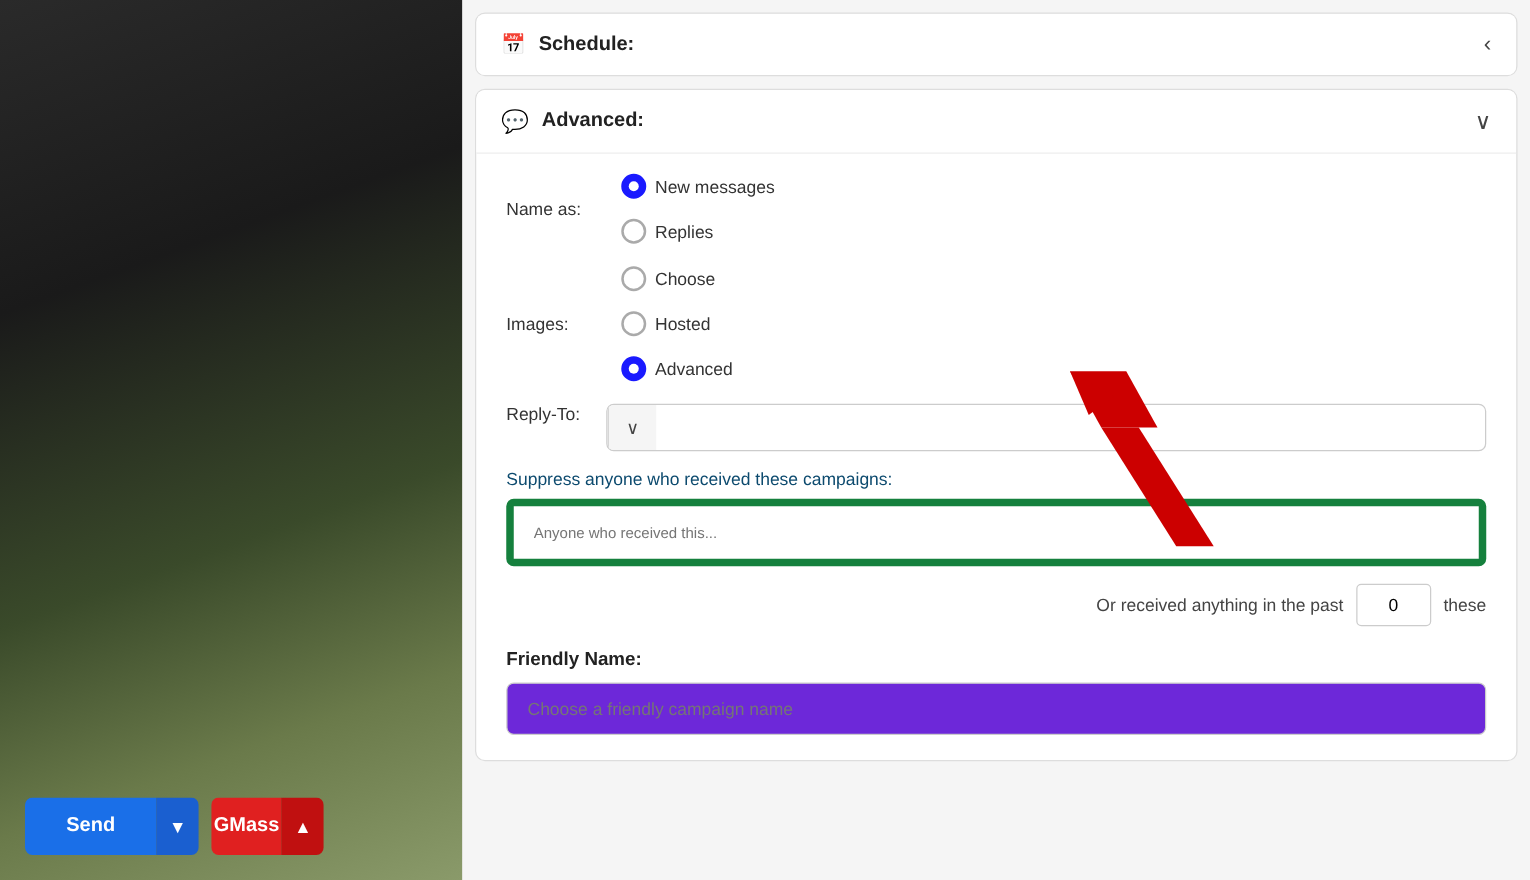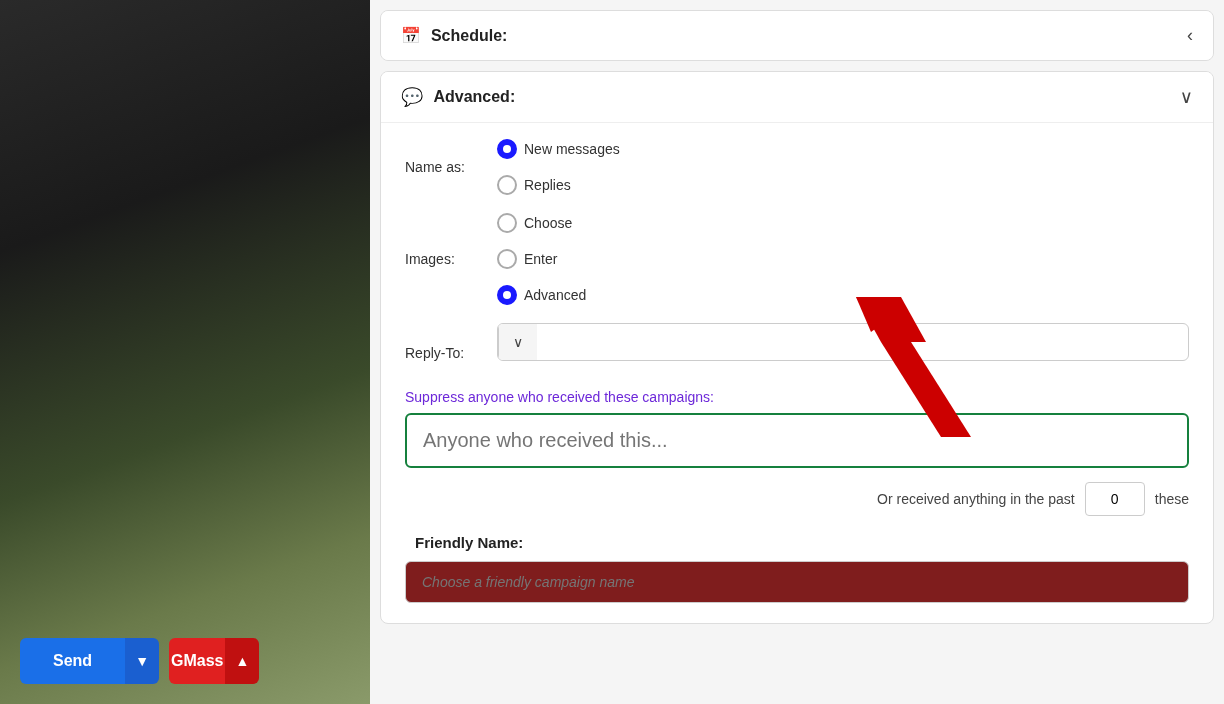--- a/index.html
+++ b/index.html
@@ -185,23 +185,22 @@
     .radio-circle.selected::after {
       content: '';
       width: 8px;
       height: 8px;
       border-radius: 50%;
       background: white;
     }
 
     .reply-to-row {
       display: flex;
-      align-items: flex-end;
-      gap: 12px;
-      margin-bottom: 28px;
+      align-items: flex-start;
+      margin-bottom: 14px;
     }
 
     .reply-to-input-wrap {
       display: flex;
       flex: 1;
       border: 1px solid #ccc;
       border-radius: 6px;
       overflow: hidden;
       background: white;
     }
@@ -222,30 +221,30 @@
       padding: 10px 14px;
       cursor: pointer;
       font-size: 14px;
       color: #444;
       display: flex;
       align-items: center;
     }
 
     .suppress-label {
       font-size: 14px;
-      color: #6d28d9;
+      color: #0c4a6e;
       margin-bottom: 8px;
     }
 
     .suppress-input {
       width: 100%;
-      border: 2px solid #15803d;
+      border: 6px solid #15803d;
       border-radius: 6px;
       padding: 14px 16px;
-      font-size: 20px;
+      font-size: 12px;
       color: #aaa;
       background: white;
       outline: none;
       margin-bottom: 14px;
     }
 
     .past-days-row {
       display: flex;
       align-items: center;
       justify-content: flex-end;
@@ -263,33 +262,31 @@
       font-size: 14px;
       text-align: center;
       outline: none;
     }
 
     .friendly-name-label {
       font-size: 15px;
       font-weight: bold;
       color: #222;
       margin-bottom: 10px;
-      margin-left: 10px;
     }
 
     .friendly-name-input {
       width: 100%;
       border: 1px solid #ccc;
       border-radius: 6px;
       padding: 12px 16px;
       font-size: 14px;
       color: #aaa;
-      background: #7f1d1d;
+      background: #6d28d9;
       outline: none;
-      font-style: italic;
     }
 
     
     .arrow-overlay {
       position: absolute;
       top: 210px;
       left: 430px;
       width: 220px;
       height: 160px;
       pointer-events: none;
@@ -362,21 +359,21 @@
       
       <div class="form-row">
         <span class="form-label">Images:</span>
         <div class="radio-group">
           <label class="radio-option">
             <div class="radio-circle"></div>
             <span>Choose</span>
           </label>
           <label class="radio-option">
             <div class="radio-circle"></div>
-            <span>Enter</span>
+            <span>Hosted</span>
           </label>
           <label class="radio-option">
             <div class="radio-circle selected"></div>
             <span>Advanced</span>
           </label>
         </div>
       </div>
 
       
       <div class="reply-to-row">

